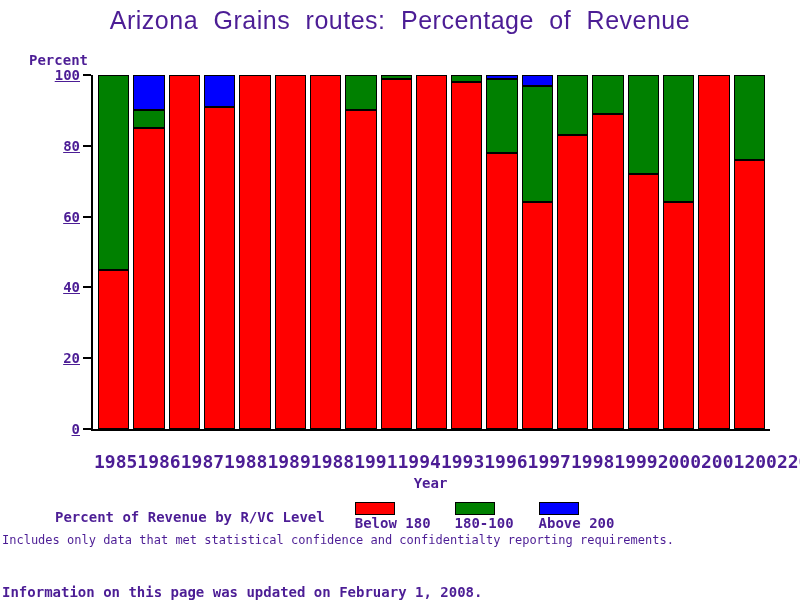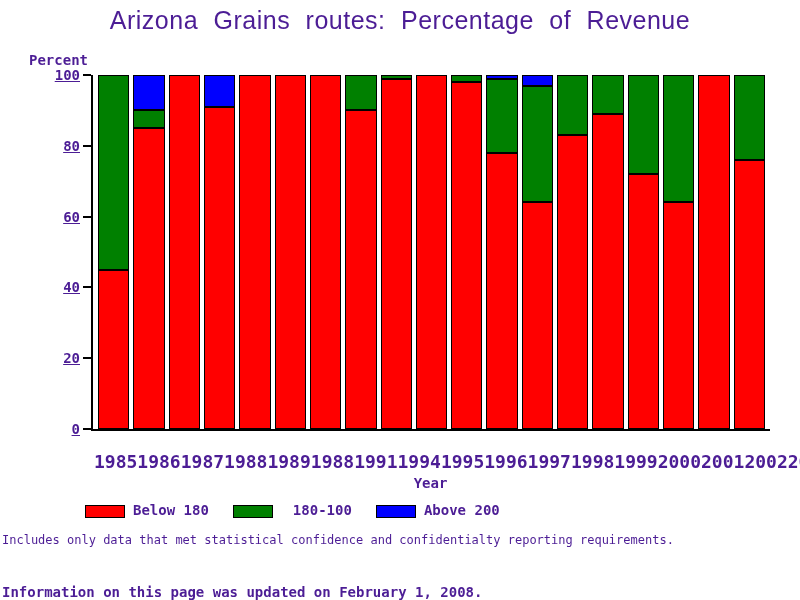--- a/index.html
+++ b/index.html
@@ -49,21 +49,21 @@
   .xtitle {
     position: absolute; left: 91px; top: 475px; width: 679px;
     text-align: center; font-size: 14px; font-weight: bold;
   }
   .legend {
     position: absolute; left: 55px; top: 502px;
     display: flex; align-items: center;
     font-size: 14px; font-weight: bold; white-space: nowrap;
   }
   .legend-items { display: flex; align-items: center; margin-left: 30px; }
-  .legend-item { display: flex; align-items: flex-end; margin-right: 24px; }
+  .legend-item { display: flex; align-items: flex-start; margin-right: 24px; flex-direction: column; }
   .legend-item:last-child { margin-right: 0; }
   .legend-swatch {
     width: 40px; height: 13px; box-sizing: border-box;
     border: 1px solid #000; margin-right: 8px;
   }
   .legend-swatch.mid-gap { margin-right: 20px; }
   .footer1 {
     position: absolute; left: 2px; top: 534px;
     font-size: 12px; font-weight: normal; line-height: 13.5px; white-space: nowrap; text-align: center;
   }
@@ -171,35 +171,36 @@
 
   <div class="xlabels">
       <div class="xlab">1985</div>
       <div class="xlab">1986</div>
       <div class="xlab">1987</div>
       <div class="xlab">1988</div>
       <div class="xlab">1989</div>
       <div class="xlab">1988</div>
       <div class="xlab">1991</div>
       <div class="xlab">1994</div>
-      <div class="xlab">1995</div>
+      <div class="xlab">1993</div>
       <div class="xlab">1996</div>
       <div class="xlab">1997</div>
       <div class="xlab">1998</div>
       <div class="xlab">1999</div>
       <div class="xlab">2000</div>
       <div class="xlab">2001</div>
       <div class="xlab">2002</div>
       <div class="xlab">2003</div>
       <div class="xlab">2004</div>
       <div class="xlab">2005</div>
     </div>
   <div class="xtitle">Year</div>
 
   <div class="legend">
+    <span class="legend-title">Percent of Revenue by R/VC Level</span>
     <span class="legend-items">
         <span class="legend-item">
           <span class="legend-swatch" style="background: rgb(255, 0, 0);"></span>
           <span>Below 180</span>
         </span>
         <span class="legend-item">
           <span class="legend-swatch mid-gap" style="background: rgb(0, 128, 0);"></span>
           <span>180-100</span>
         </span>
         <span class="legend-item">

